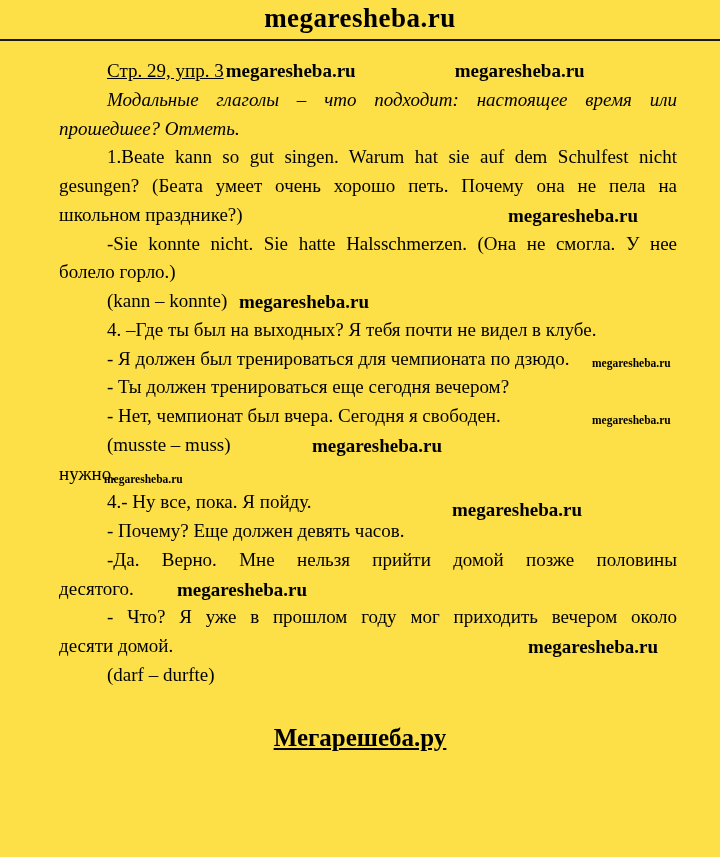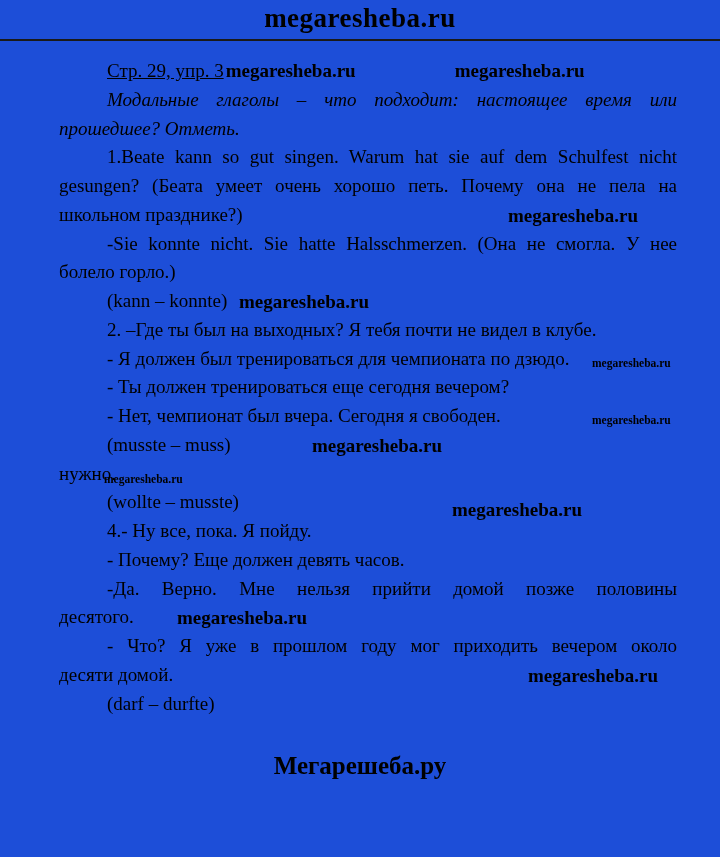--- a/index.html
+++ b/index.html
@@ -3,21 +3,21 @@
 <meta charset="utf-8">
 <style>
   * { margin: 0; padding: 0; box-sizing: border-box; }
   html, body { background: #ffffff; }
   body {
     width: 720px; height: 857px;
     font-family: "Liberation Serif", serif;
     color: #000;
     overflow: hidden;
   }
-  .page { position: relative; width: 720px; height: 857px; background: #1d4ed8; }
+  .page { position: relative; width: 720px; height: 857px; background: #fde047; }
 
   .site-header { text-align: center; padding-top: 3px; }
   .site-header .site-name { font-size: 27px; font-weight: bold; letter-spacing: 0.5px; }
   .rule { width: 720px; height: 0; border-bottom: 2px solid #1a1a1a; margin-top: 5px; }
 
   .content { margin-top: 16px; padding: 0 43px 0 59px; }
   .line { position: relative; font-size: 19px; line-height: 28.75px; text-align: left; }
   .ind { text-indent: 48px; }
   .jst { text-align: justify; text-align-last: justify; }
   .bi { font-weight: normal; font-style: italic; }
@@ -25,21 +25,21 @@
   .nowrap { white-space: nowrap; }
 
   .wm-inline { font-weight: bold; margin-left: 2px; }
   .wm-inline.gap { margin-left: 99px; }
   .wm-abs {
     position: absolute; font-weight: bold; font-size: 19px; line-height: 19px;
     white-space: nowrap; text-indent: 0;
   }
   .wm-abs.small { font-size: 11.5px; line-height: 12px; }
 
-  .site-footer { margin-top: 34px; text-align: center; }
+  .site-footer { margin-top: 34px; text-align: center; text-decoration: underline; }
   .site-footer .site-name { font-size: 25px; font-weight: bold; }
 </style>
 </head>
 <body>
 
 <div class="page">
 
   <div class="site-header">
     <div class="site-name">megaresheba.ru</div>
     <div class="rule"></div>
@@ -54,30 +54,30 @@
 
     <div class="line ind jst"><span>1.Beate kann so gut singen. Warum hat sie auf dem Schulfest nicht</span></div>
     <div class="line jst"><span>gesungen? (Беата умеет очень хорошо петь. Почему она не пела на</span></div>
     <div class="line"><span>школьном празднике?)</span><span class="wm-abs" style="left:449px; top:5px;">megaresheba.ru</span></div>
 
     <div class="line ind jst"><span>-Sie konnte nicht. Sie hatte Halsschmerzen. (Она не смогла. У нее</span></div>
     <div class="line"><span>болело горло.)</span></div>
 
     <div class="line ind"><span>(kann – konnte)</span><span class="wm-abs" style="left:180px; top:5px;">megaresheba.ru</span></div>
 
-    <div class="line ind"><span>2. –Где ты был на выходных? Я тебя почти не видел в клубе.</span></div>
+    <div class="line ind"><span>4. –Где ты был на выходных? Я тебя почти не видел в клубе.</span></div>
     <div class="line ind"><span>- Я должен был тренироваться для чемпионата по дзюдо.</span><span class="wm-abs small" style="left:533px; top:12px;">megaresheba.ru</span></div>
     <div class="line ind"><span>- Ты должен тренироваться еще сегодня вечером?</span></div>
     <div class="line ind"><span>- Нет, чемпионат был вчера. Сегодня я свободен.</span><span class="wm-abs small" style="left:533px; top:12px;">megaresheba.ru</span></div>
 
     <div class="line ind"><span>(musste – muss)</span><span class="wm-abs" style="left:253px; top:5px;">megaresheba.ru</span></div>
 
     <div class="line"><span>нужно.</span><span class="wm-abs small" style="left:45px; top:13px;">megaresheba.ru</span></div>
 
-    <div class="line ind"><span>(wollte – musste)</span><span class="wm-abs" style="left:393px; top:12px;">megaresheba.ru</span></div>
+    <div class="line ind"><span class="wm-abs" style="left:393px; top:12px;">megaresheba.ru</span></div>
 
     <div class="line ind"><span>4.- Ну все, пока. Я пойду.</span></div>
     <div class="line ind"><span>- Почему? Еще должен девять часов.</span></div>
     <div class="line ind jst"><span>-Да. Верно. Мне нельзя прийти домой позже половины</span></div>
     <div class="line"><span>десятого.</span><span class="wm-abs" style="left:118px; top:5px;">megaresheba.ru</span></div>
     <div class="line ind jst"><span>- Что? Я уже в прошлом году мог приходить вечером около</span></div>
     <div class="line"><span>десяти домой.</span><span class="wm-abs" style="left:469px; top:5px;">megaresheba.ru</span></div>
 
     <div class="line ind"><span>(darf – durfte)</span></div>
 

